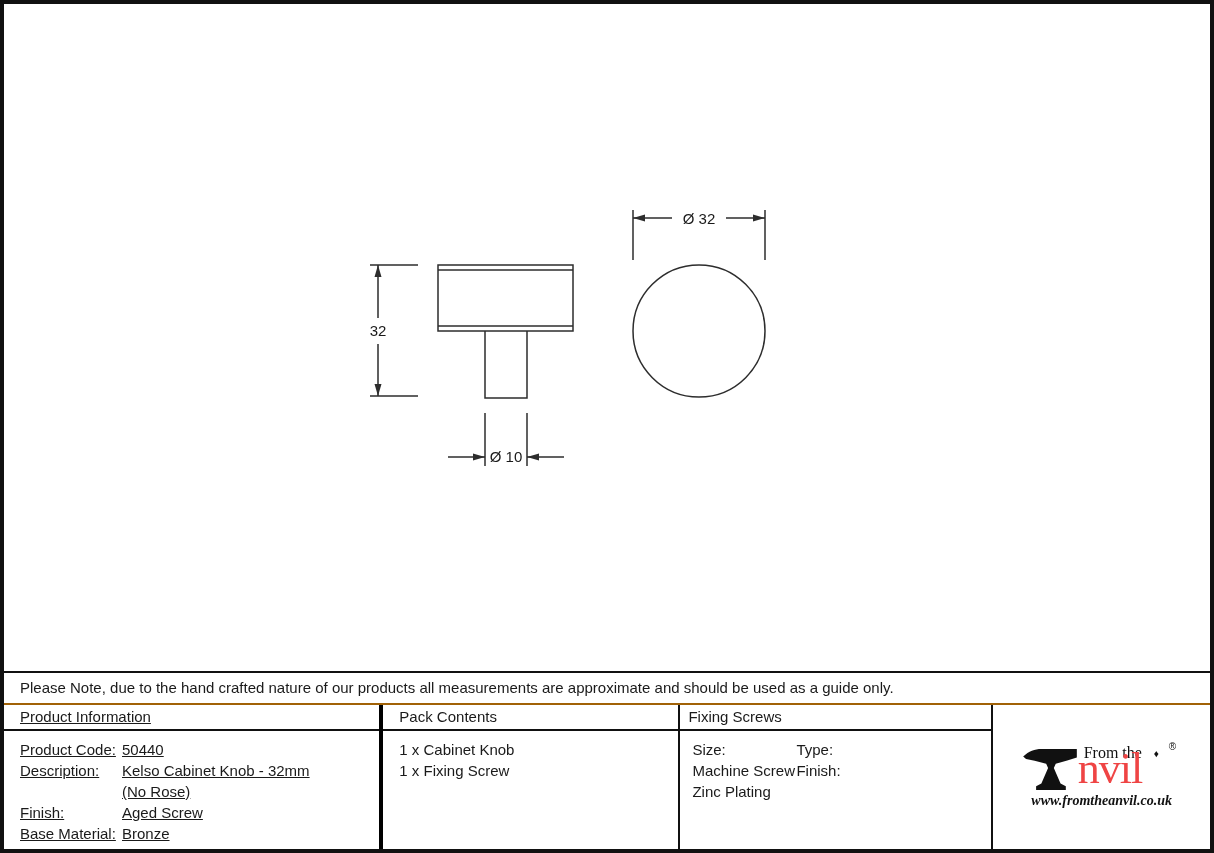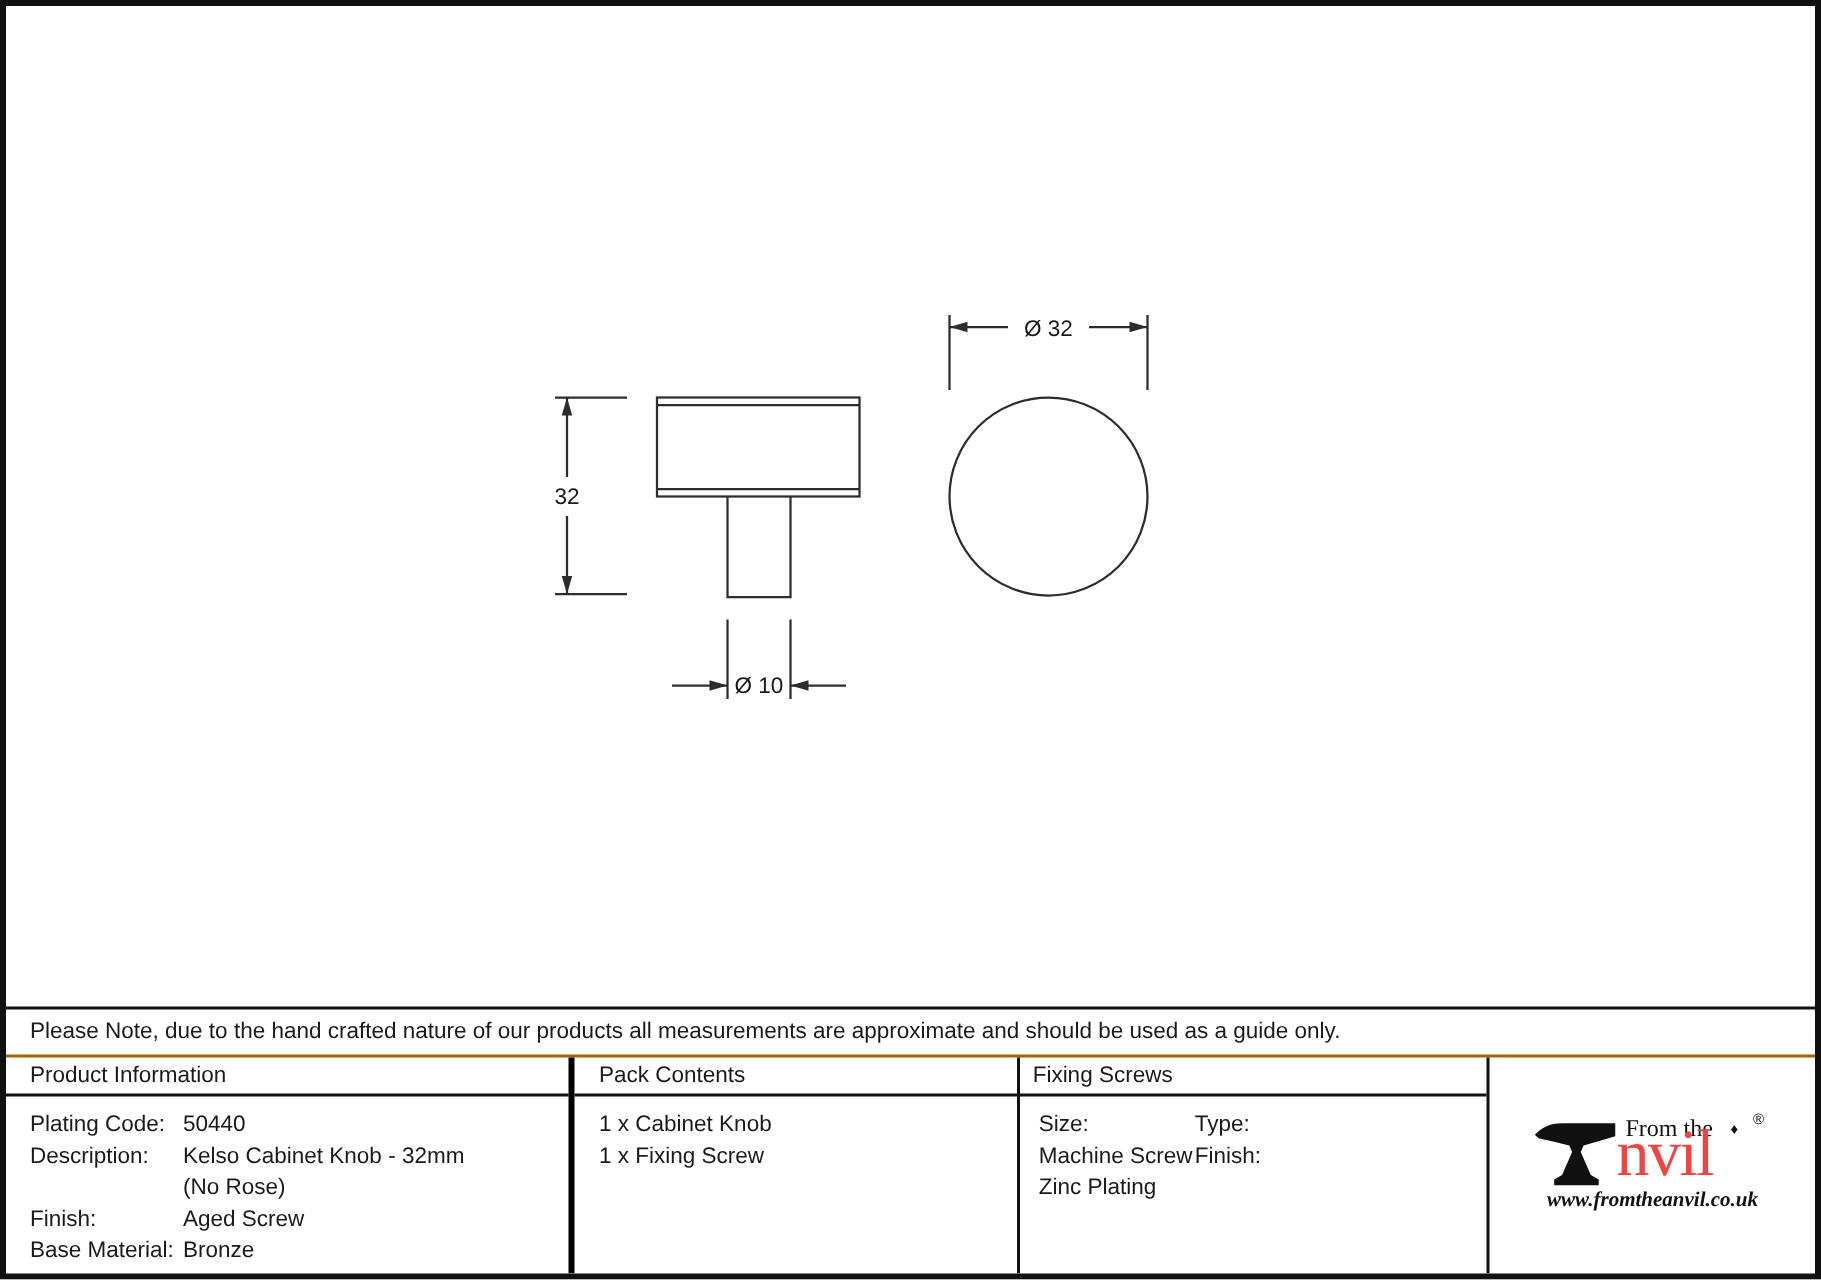--- a/index.html
+++ b/index.html
@@ -21,21 +21,21 @@
     position:absolute;left:0;top:667px;width:1206px;height:34px;
     box-sizing:border-box;border-top:2px solid #111;border-bottom:2px solid #a16207;
     line-height:30px;padding-left:16px;font-size:15px;
   }
 
   .info-table{
     position:absolute;left:0;top:701px;width:1206px;height:144px;
     display:flex;
   }
   .col{box-sizing:border-box;height:144px;}
-  .col-product{width:402px;}
+  .col-product{width:402px;text-decoration:underline;}
   .col-pack{width:320px;border-left:4px solid #000000;}
   .col-fixing{width:335px;border-left:2px solid #111;}
   .col-logo{width:234px;border-left:2px solid #111;display:flex;align-items:center;justify-content:center;}
   .col-header{
     box-sizing:border-box;height:26px;border-bottom:2px solid #111;
     line-height:24px;padding-left:16px;font-size:15px;
   }
   .col-body{padding:8px 0 0 16px;font-size:15px;line-height:21px;}
   .col-fixing .col-header{padding-left:8px;}
   .col-fixing .col-body{padding-left:12px;}
@@ -100,21 +100,21 @@
 
   <div class="note-row">
     <span>Please Note, due to the hand crafted nature of our products all measurements are approximate and should be used as a guide only.</span>
   </div>
 
   <div class="info-table">
 
     <div class="col col-product">
       <div class="col-header">Product Information</div>
       <div class="col-body kv">
-        <span class="kv-label">Plating Code:</span>
+        <span class="kv-label">Product Code:</span>
         <span class="kv-value">50440</span>
         <span class="kv-label">Description:</span>
         <span class="kv-value">Kelso Cabinet Knob - 32mm
 (No Rose)</span>
         <span class="kv-label">Finish:</span>
         <span class="kv-value">Aged Screw</span>
         <span class="kv-label">Base Material:</span>
         <span class="kv-value">Bronze</span>
       </div>
     </div>

